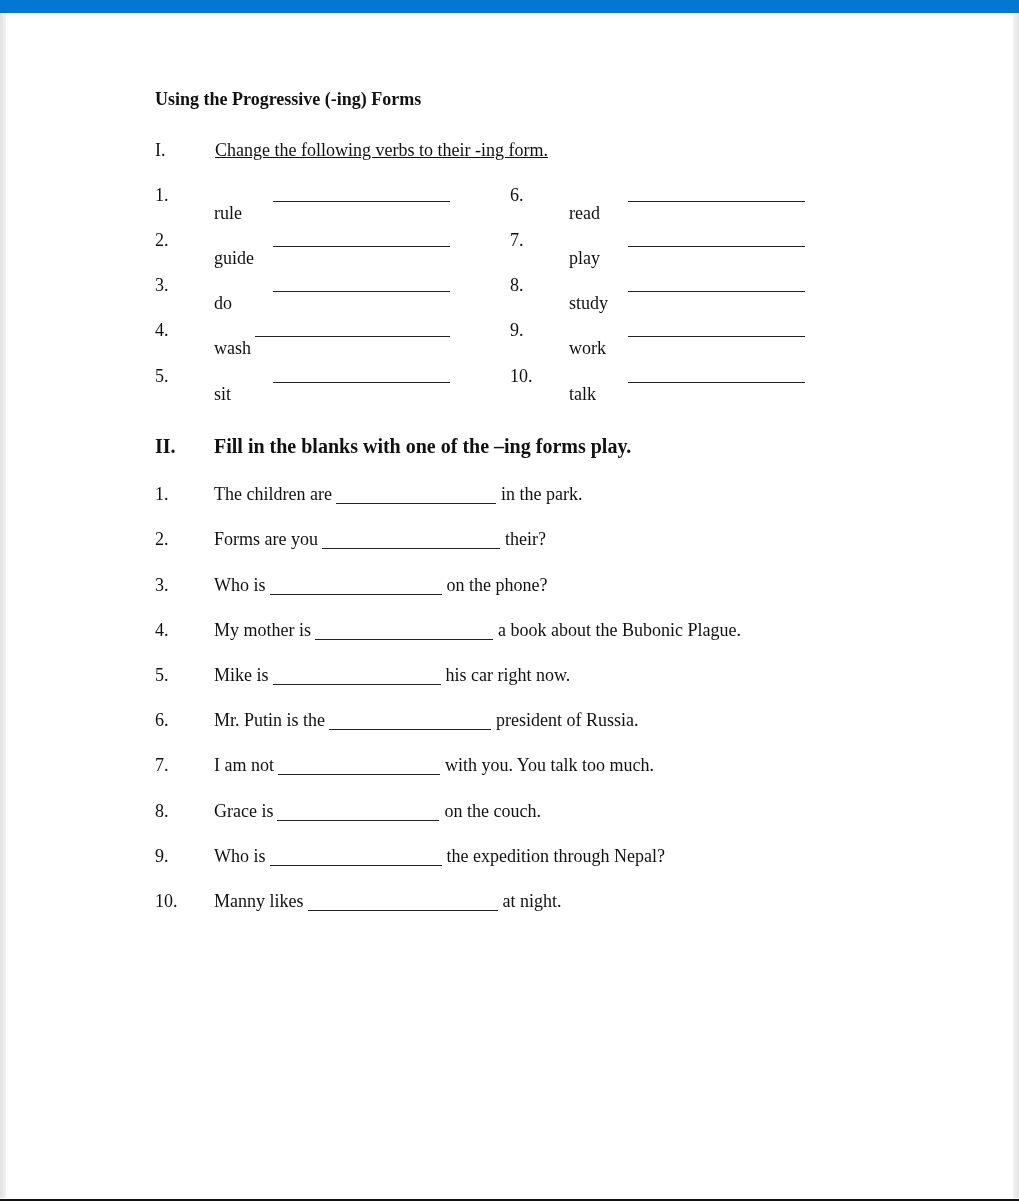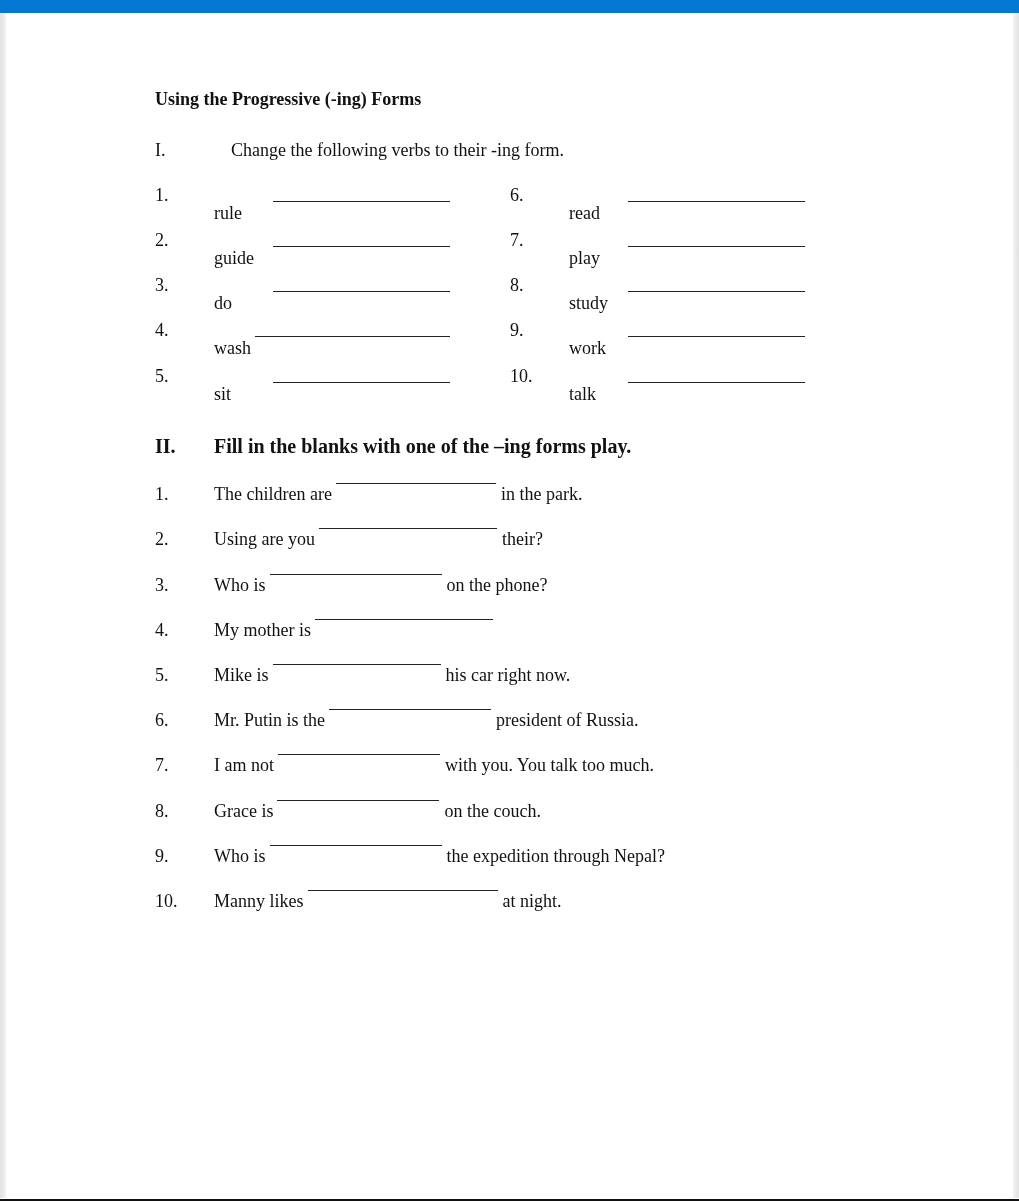--- a/index.html
+++ b/index.html
@@ -10,34 +10,34 @@
     color:#111;
   }
   .topbar { position:absolute; left:0; top:0; width:1019px; height:13px; background:#0277d3; }
   .edge-left { position:absolute; left:0; top:13px; width:6px; height:1185px; background:linear-gradient(to right,#e2e2e2,#f2f2f2); }
   .edge-right { position:absolute; right:0; top:13px; width:6px; height:1185px; background:linear-gradient(to left,#e2e2e2,#f2f2f2); }
   .bottom-line { position:absolute; left:0; bottom:0; width:1019px; height:2px; background:#111; }
 
   .title { position:absolute; left:155px; top:89px; font-size:18px; font-weight:bold; }
   .sec1 { position:absolute; left:155px; top:140px; font-size:18px; }
   .sec1 .num { position:absolute; left:0; }
-  .sec1 .txt { position:absolute; left:76px; white-space:nowrap; }
+  .sec1 .txt { position:absolute; left:60px; white-space:nowrap;text-decoration:underline; }
 
   .verb { position:absolute; font-size:18px; height:22px; }
   .verb .n { position:absolute; left:0; top:0; }
   .verb .w { position:absolute; left:59px; top:18px; }
   .verb .blank { position:absolute; top:16px; height:0; border-bottom:1px solid #222; }
 
   .sec2 { position:absolute; left:155px; top:435px; font-size:20px; font-weight:bold; }
   .sec2 .num { position:absolute; left:0; }
   .sec2 .txt { position:absolute; left:59px; white-space:nowrap; }
 
   .q { position:absolute; left:155px; font-size:18px; height:22px; white-space:nowrap; }
   .q .n { position:absolute; left:0; top:0; }
-  .q .s { position:absolute; left:59px; top:0; display:flex; align-items:flex-start; }
+  .q .s { position:absolute; left:59px; top:0; display:flex; align-items:flex-end; }
   .q .line { display:inline-block; height:0; border-bottom:1px solid #222; margin:0 5px 0 4px; position:relative; top:-1px; }
 </style>
 </head>
 <body>
 
 <div class="topbar" style="background: rgb(2, 119, 211);"></div>
 <div class="edge-left"></div>
 <div class="edge-right"></div>
 <div class="bottom-line"></div>
 
@@ -109,38 +109,39 @@
   <span class="n">1.</span>
   <span class="s">
       <span>The children are</span>
       <span class="line" style="width:160px;"></span>
       <span>in the park.</span>
     </span>
 </div>
 <div class="q" style="top:529px;">
   <span class="n">2.</span>
   <span class="s">
-      <span>Using are you</span>
+      <span>Forms are you</span>
       <span class="line" style="width:178px;"></span>
       <span>their?</span>
     </span>
 </div>
 <div class="q" style="top:575px;">
   <span class="n">3.</span>
   <span class="s">
       <span>Who is</span>
       <span class="line" style="width:172px;"></span>
       <span>on the phone?</span>
     </span>
 </div>
 <div class="q" style="top:620px;">
   <span class="n">4.</span>
   <span class="s">
       <span>My mother is</span>
       <span class="line" style="width:178px;"></span>
+      <span>a book about the Bubonic Plague.</span>
     </span>
 </div>
 <div class="q" style="top:665px;">
   <span class="n">5.</span>
   <span class="s">
       <span>Mike is</span>
       <span class="line" style="width:168px;"></span>
       <span>his car right now.</span>
     </span>
 </div>

